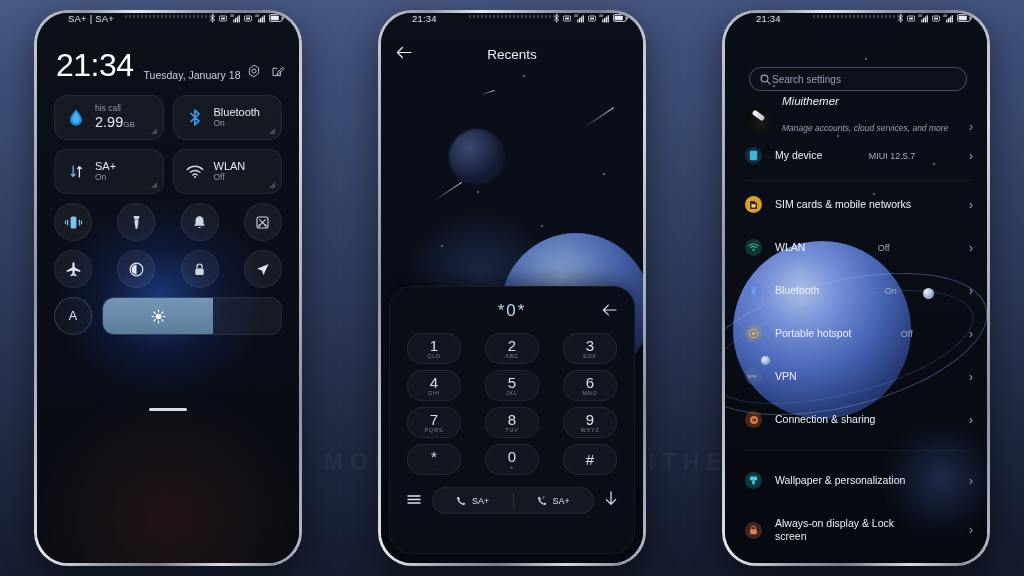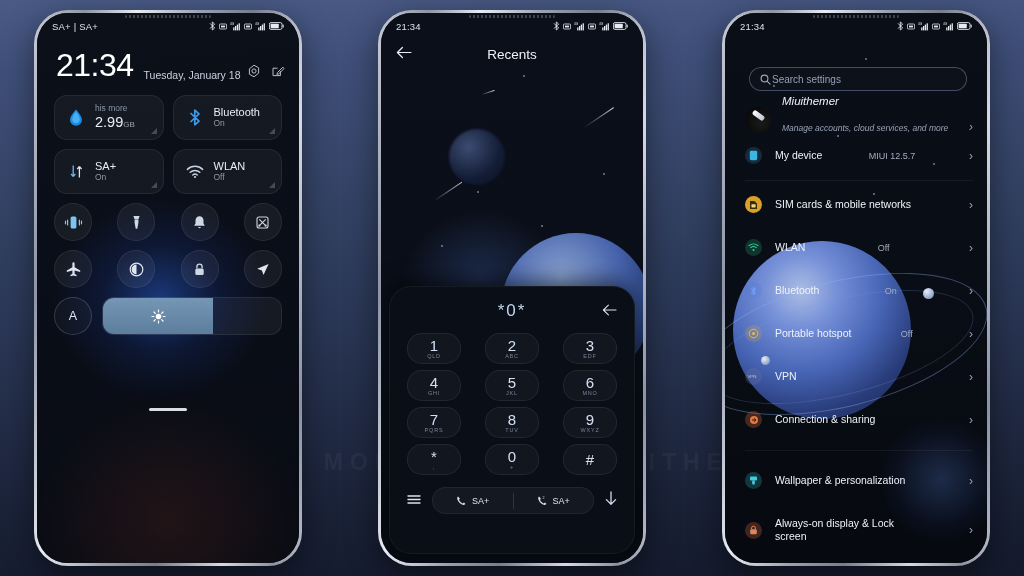--- a/index.html
+++ b/index.html
@@ -34,22 +34,22 @@
   .earpiece{
     position:absolute; top:2px; left:50%; transform:translateX(-50%);
     width:86px; height:3px; border-radius:2px;
     background:repeating-linear-gradient(90deg,#3b4150 0 2px,transparent 2px 4px);
     z-index:6;
   }
   .screen{ position:absolute; inset:0; overflow:hidden; }
 
   
   .statusbar{
-    position:absolute; top:0; left:0; right:0; height:26px;
-    display:flex; align-items:center; justify-content:space-between;
+    position:absolute; top:0; left:16px; right:0; height:26px;
+    display:flex; align-items:flex-start; justify-content:space-between;
     padding:0 15px; z-index:5; font-size:9.5px; color:#e7eaf0;
   }
   .sb-left{ letter-spacing:.2px; font-size:9.5px; color:#dde2ea; }
   .sb-right{ display:flex; align-items:center; gap:3px; }
   .sb-right svg{ display:block; }
 
   
   #phone1 .screen{
     background:
       radial-gradient(ellipse 150px 140px at 47% 52%, rgba(40,90,200,.55) 0%, rgba(22,48,120,.30) 38%, rgba(10,18,44,0) 72%),
@@ -294,21 +294,21 @@
       <div class="tilegrid">
         <div class="tilerow">
           <div class="bigtile">
             <div class="ti">
                 <svg width="16" height="19" viewBox="0 0 16 19">
                   <path d="M8 1.5C8 1.5 2 7.8 2 11.8a6 6 0 0012 0C14 7.8 8 1.5 8 1.5z" fill="#1b8ae0"></path>
                   <path d="M8 3.8c0 0-3.7 4.3-3.7 7.4a3.7 3.7 0 007.4 0C11.7 8.1 8 3.8 8 3.8z" fill="#49b0f5"></path>
                 </svg>
               </div>
             <div class="tx">
-              <div class="t-sub">his more</div>
+              <div class="t-sub">his call</div>
               <div class="t-main"><span>2.99</span><span class="unit">GB</span></div>
             </div>
             <div class="corner"></div>
           </div>
           <div class="bigtile">
             <div class="ti">
                 <svg width="14" height="19" viewBox="0 0 14 19">
                   <path d="M2.5 5L11 13.2 6.8 16.8V2.2L11 5.8 2.5 14" stroke="#3d9ae8" stroke-width="1.7" fill="none" stroke-linejoin="round"></path>
                 </svg>
               </div>

